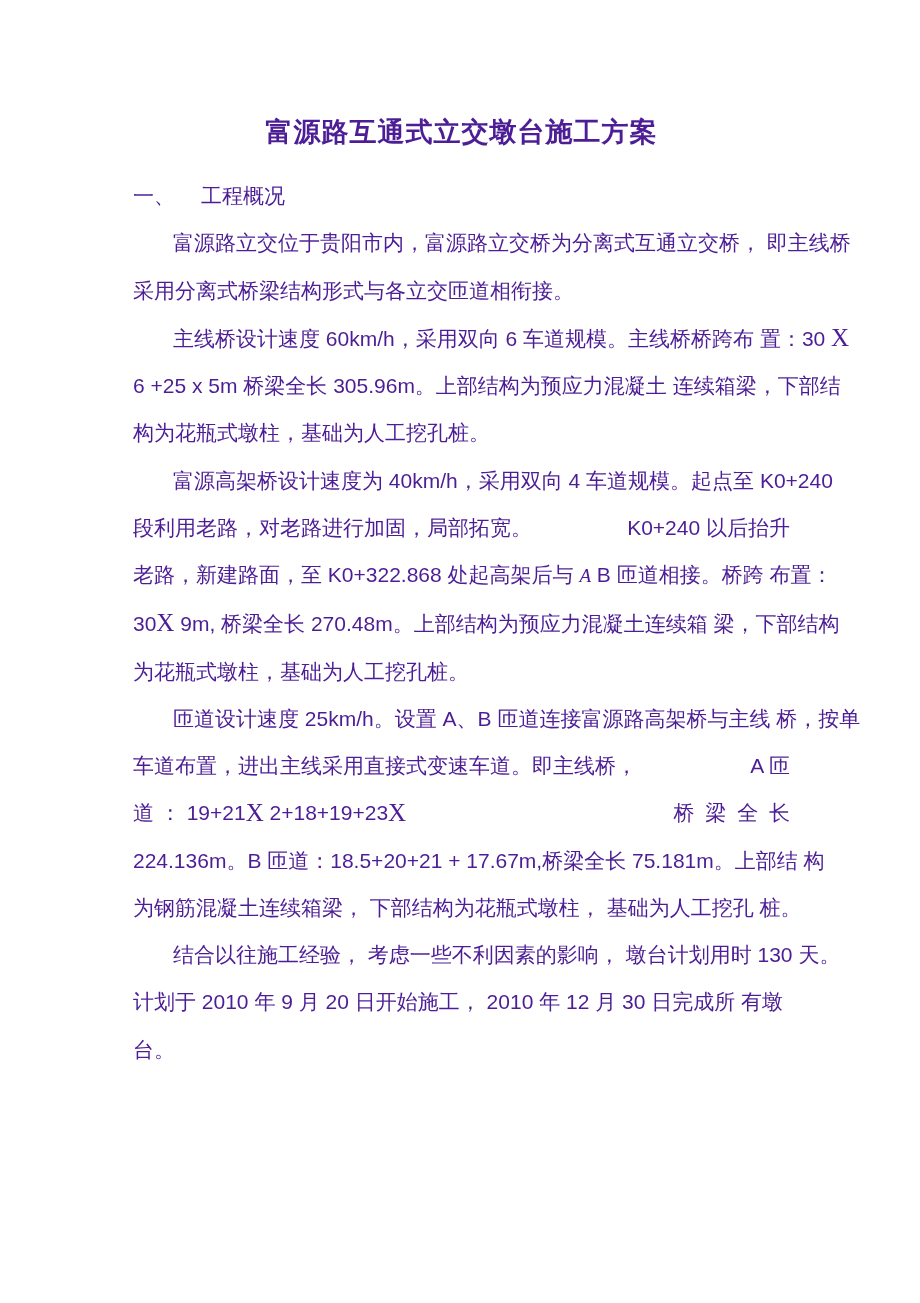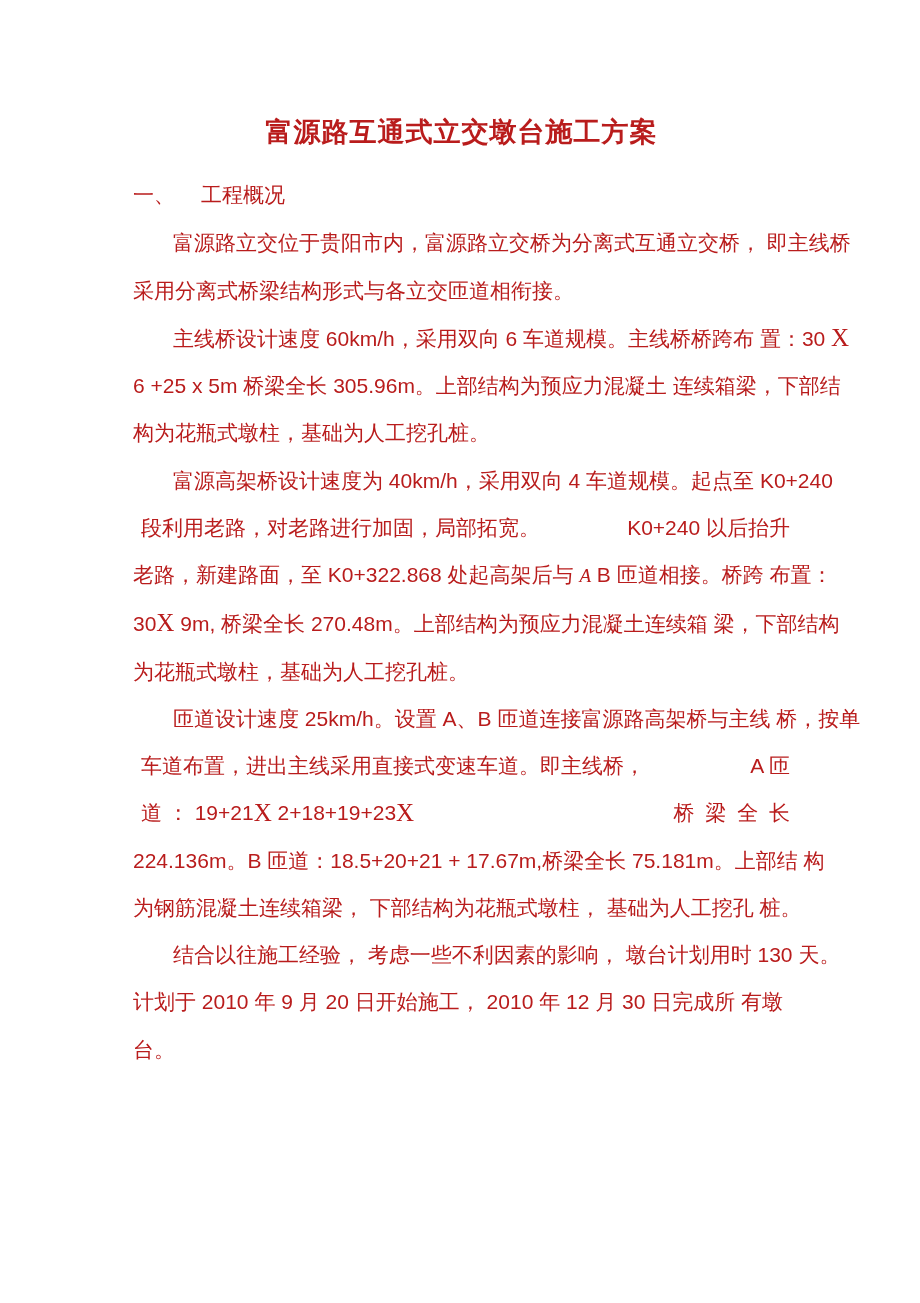--- a/index.html
+++ b/index.html
@@ -2,46 +2,45 @@
 <html><head>
 <meta charset="utf-8">
 <style>
   html,body { margin:0; padding:0; background:#ffffff; }
   .page {
     position:relative;
     width:920px; height:1303px;
     background:#ffffff;
     overflow:hidden;
     font-family:"Liberation Sans","DejaVu Sans",sans-serif;
-    color:#b91c1c;
+    color:#4c1d95;
   }
   .doc-content {
     position:absolute;
     left:133px; top:108px;
     width:657px;
   }
   .doc-title {
     text-align:center;
     font-size:27px;
     font-weight:bold;
     line-height:48px;
     letter-spacing:1px;
     white-space:pre;
   }
-  .block.heading { margin-top:16px;font-family:Liberation Serif, serif; }
+  .block.heading { margin-top:16px; }
   .block { margin:0; }
   .line {
     line-height:47.25px;
     font-size:21px;
     white-space:pre;
   }
   .line.flex {
     display:flex;
     align-items:center;
-    margin-left:8px;
   }
   .line.flex span { white-space:pre; }
   .fill { flex:1 1 auto; }
   .gap { display:inline-block; height:1px; }
   .xserif {
     font-family:"Liberation Serif","DejaVu Serif",serif;
     font-size:25px;
   }
   .iserif {
     font-family:"Liberation Serif","DejaVu Serif",serif;

